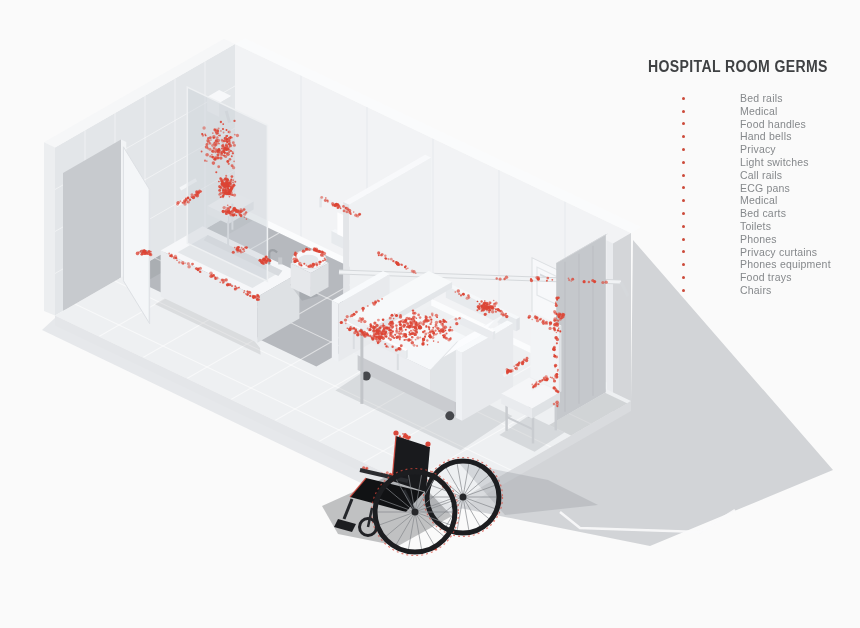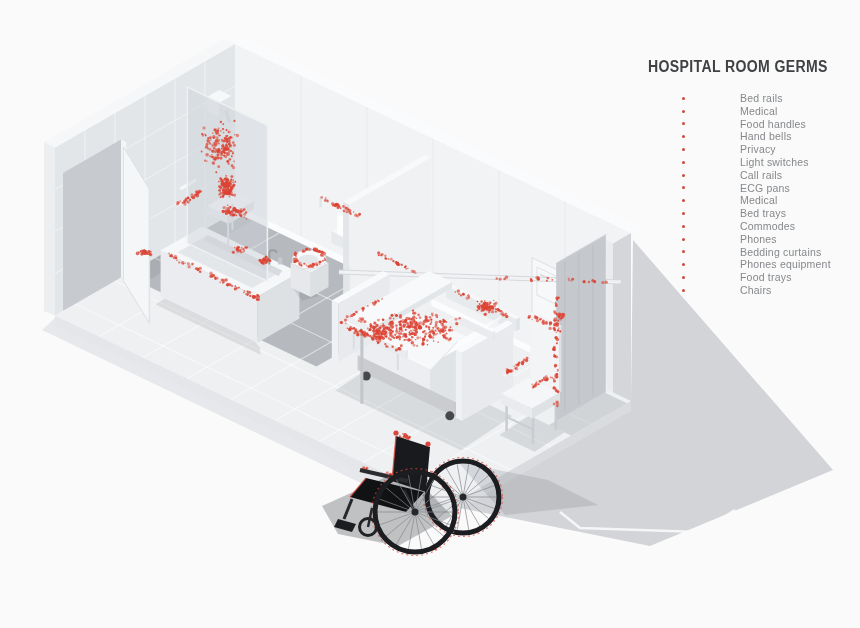--- a/index.html
+++ b/index.html
@@ -1732,33 +1732,33 @@
       <li>
         <span class="dot"></span>
         <span>ECG pans</span>
       </li>
       <li>
         <span class="dot"></span>
         <span>Medical</span>
       </li>
       <li>
         <span class="dot"></span>
-        <span>Bed trays</span>
+        <span>Bed carts</span>
       </li>
       <li>
         <span class="dot"></span>
-        <span>Commodes</span>
+        <span>Toilets</span>
       </li>
       <li>
         <span class="dot"></span>
         <span>Phones</span>
       </li>
       <li>
         <span class="dot"></span>
-        <span>Bedding curtains</span>
+        <span>Privacy curtains</span>
       </li>
       <li>
         <span class="dot"></span>
         <span>Phones equipment</span>
       </li>
       <li>
         <span class="dot"></span>
         <span>Food trays</span>
       </li>
       <li>

